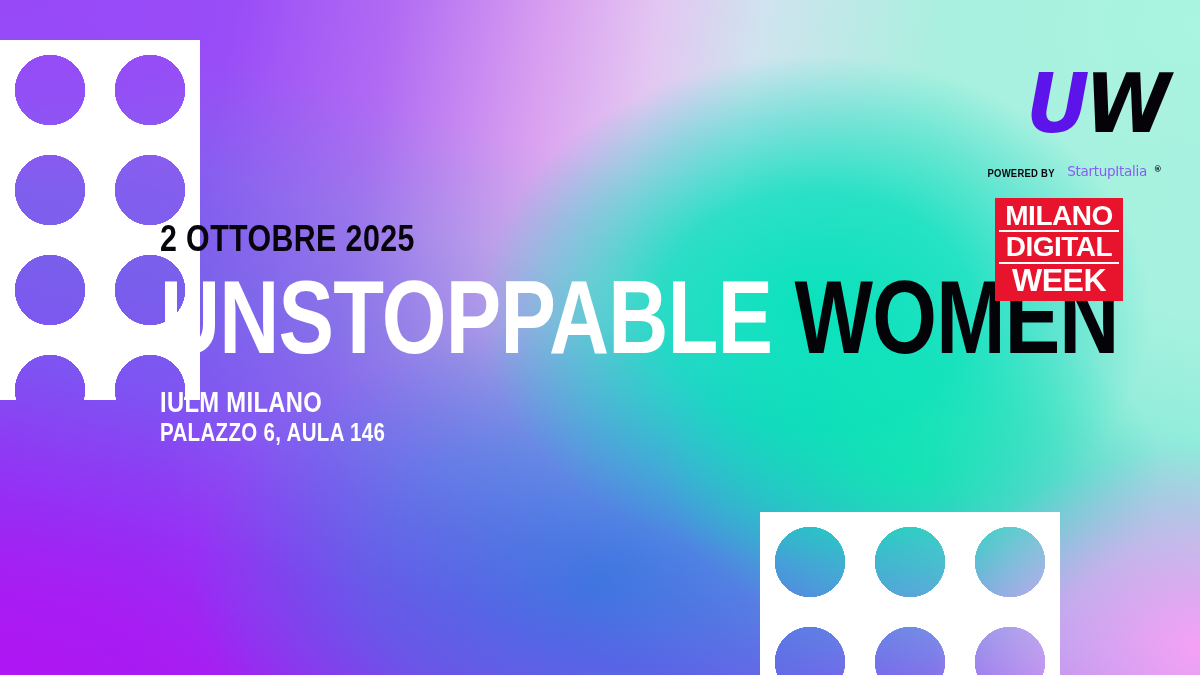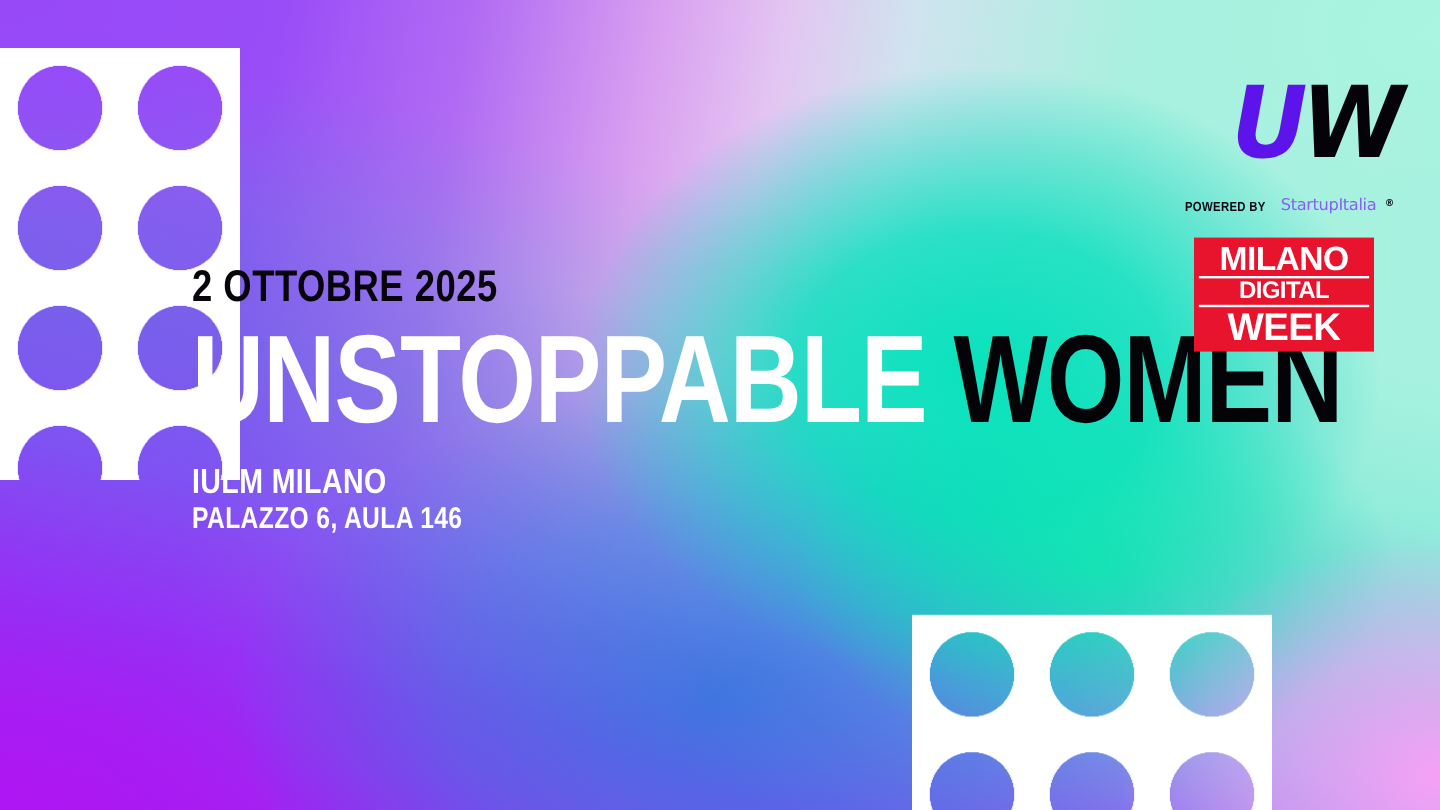--- a/index.html
+++ b/index.html
@@ -247,36 +247,36 @@
     position: relative;
     top: -5px;
     left: 0px;
   }
 
   
   #mdw-logo {
     position: absolute;
     left: 995px;
     top: 198px;
-    width: 150px;
+    width: 128px;
     background: #e8132c;
     padding: 4px 0 5px 0;
   }
   .mdw-row {
     display: block;
     text-align: center;
     font-family: "Liberation Sans", sans-serif;
     font-weight: 700;
     color: #ffffff;
     line-height: 0.98;
     letter-spacing: -0.5px;
     white-space: nowrap;
   }
   .mdw-1 { font-size: 28px; }
-  .mdw-2 { font-size: 20px; }
+  .mdw-2 { font-size: 28px; }
   .mdw-3 { font-size: 32px; }
   .mdw-strip {
     background: #ffffff;
     height: 2px;
     margin: 1px 4px;
   }
 </style>
 </head>
 <body>
 

